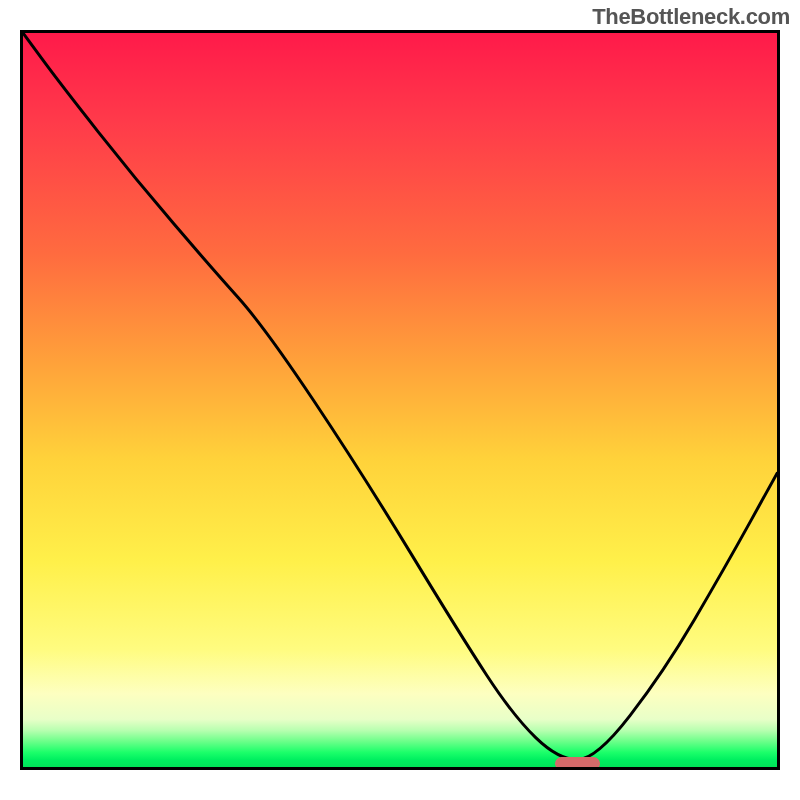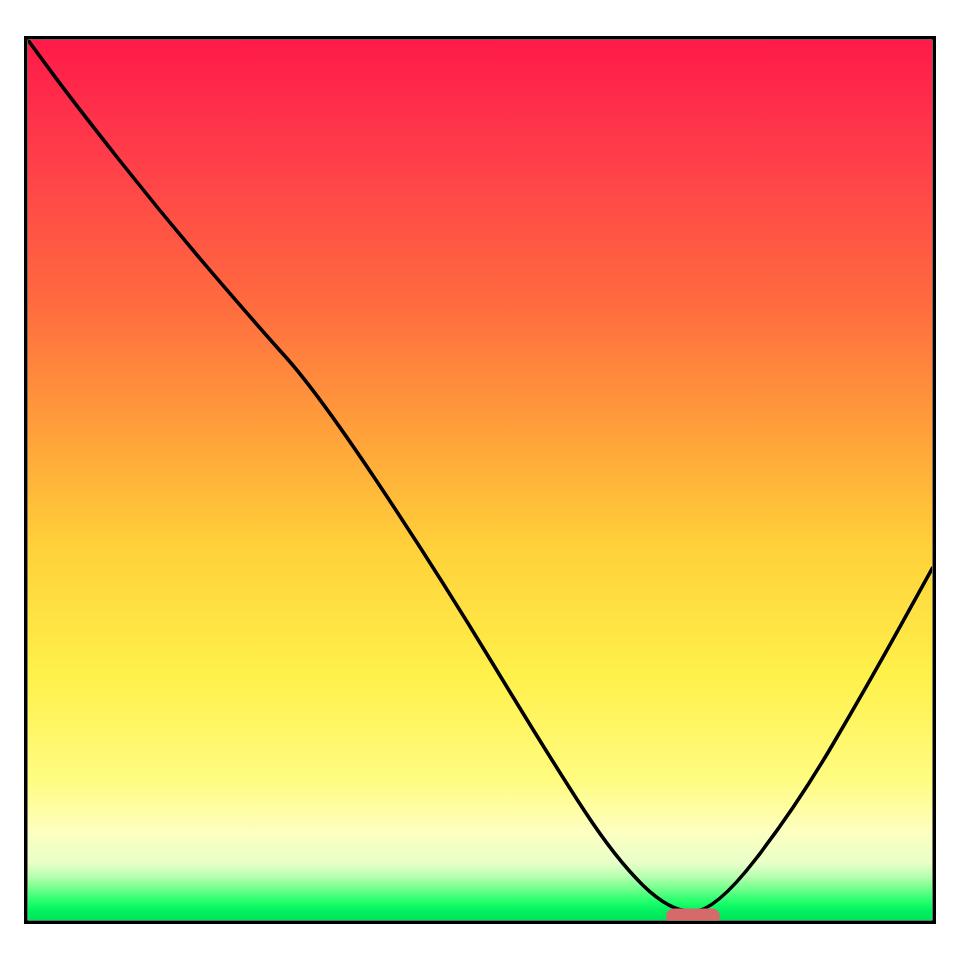--- a/index.html
+++ b/index.html
@@ -75,20 +75,21 @@
     position: absolute;
     background: #d46a6a;
     border-radius: 8px;
   }
 </style>
 </head>
 <body>
 
 <div class="container">
 
+  <div class="watermark">TheBottleneck.com</div>
 
   <div class="plot">
     <div class="gradient"></div>
 
     <svg class="curve" viewBox="0 0 754 734" preserveAspectRatio="none">
       <path id="curve-path" d="M 0 0 Q 0 0 18.85 25.689999999999998 Q 37.7 51.379999999999995 75.4 99.08999999999997 Q 113.1 146.79999999999995 150.8 190.83999999999995 Q 188.5 234.87999999999994 214.89 264.24 Q 241.28 293.6 290.29 367 Q 339.3 440.4 388.31 521.14 Q 437.32 601.88 463.71000000000004 642.25 Q 490.1 682.62 512.72 704.64 Q 535.3399999999999 726.66 554.1899999999999 726.66 Q 573.04 726.66 606.97 682.62 Q 640.9 638.58 671.06 587.2 Q 701.22 535.8199999999999 727.61 488.10999999999996 T 754 440.4"></path>
     </svg>
 
     <div id="marker" class="marker" style="left: 531.57px; top: 723.724px; width: 45.24px; height: 13.212px; background: rgb(212, 106, 106);"></div>
   </div>

